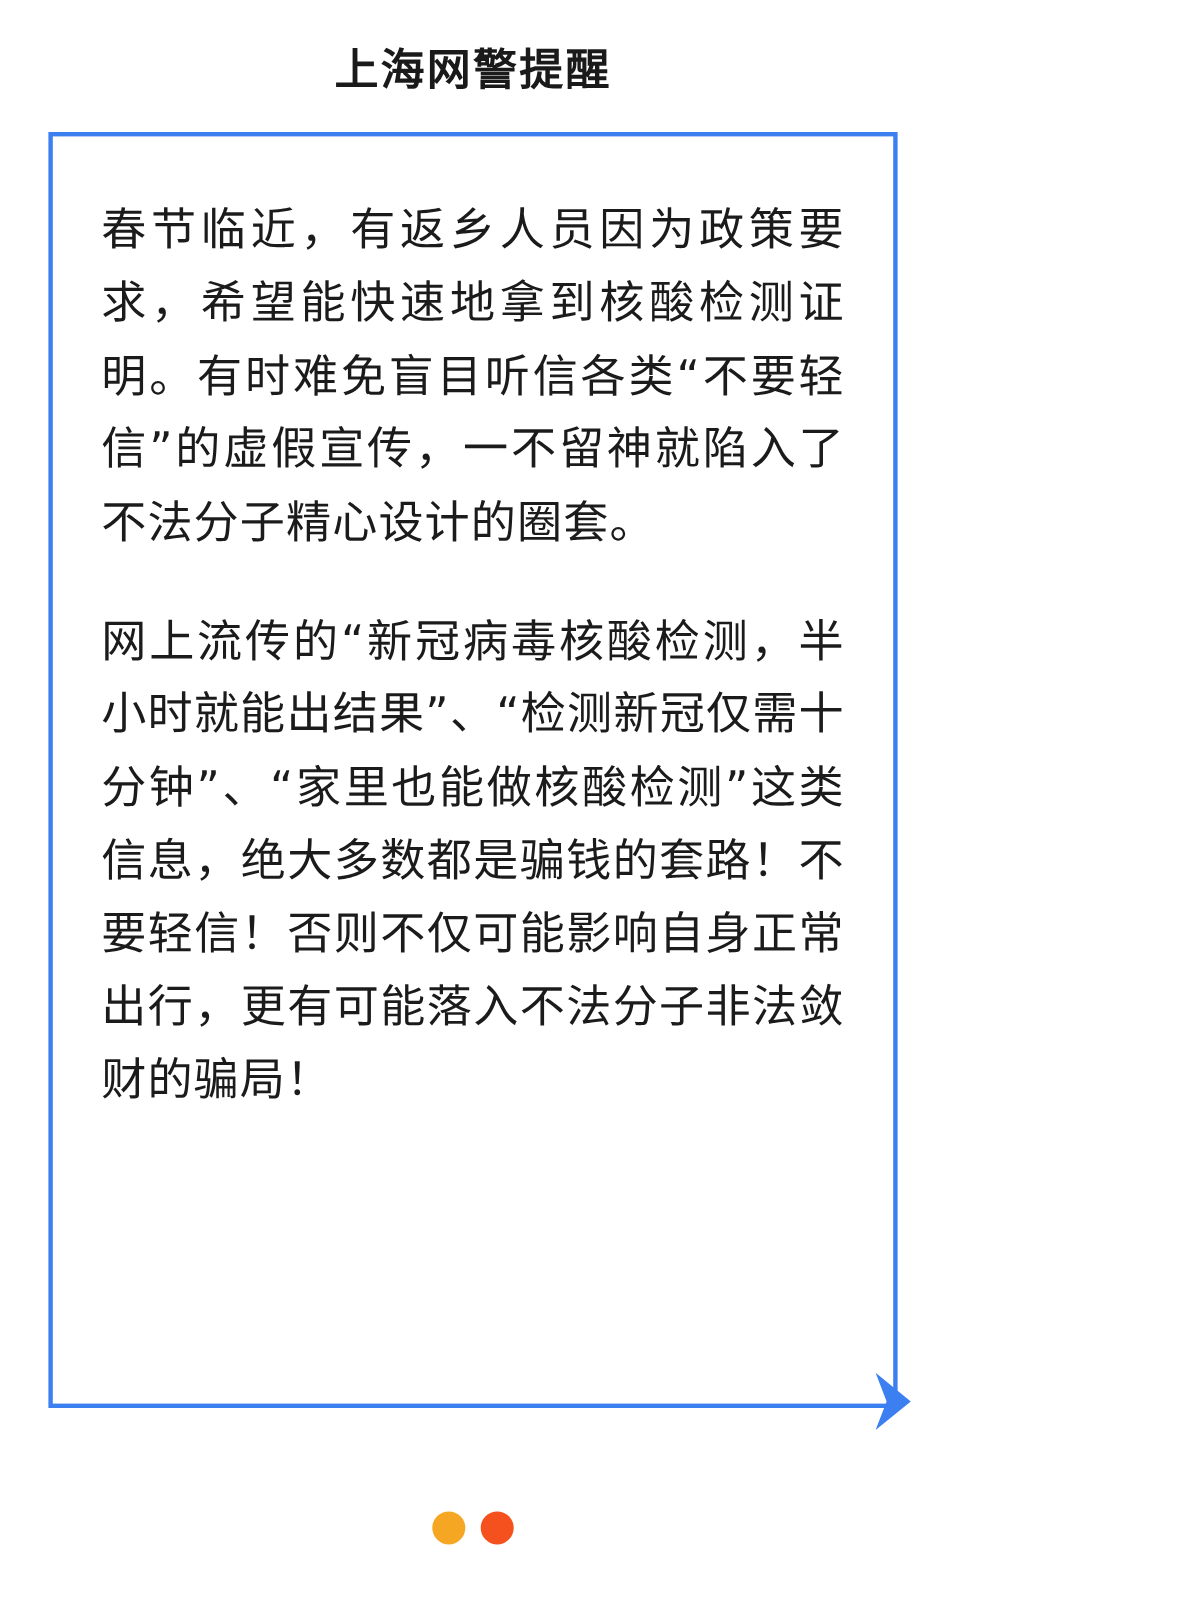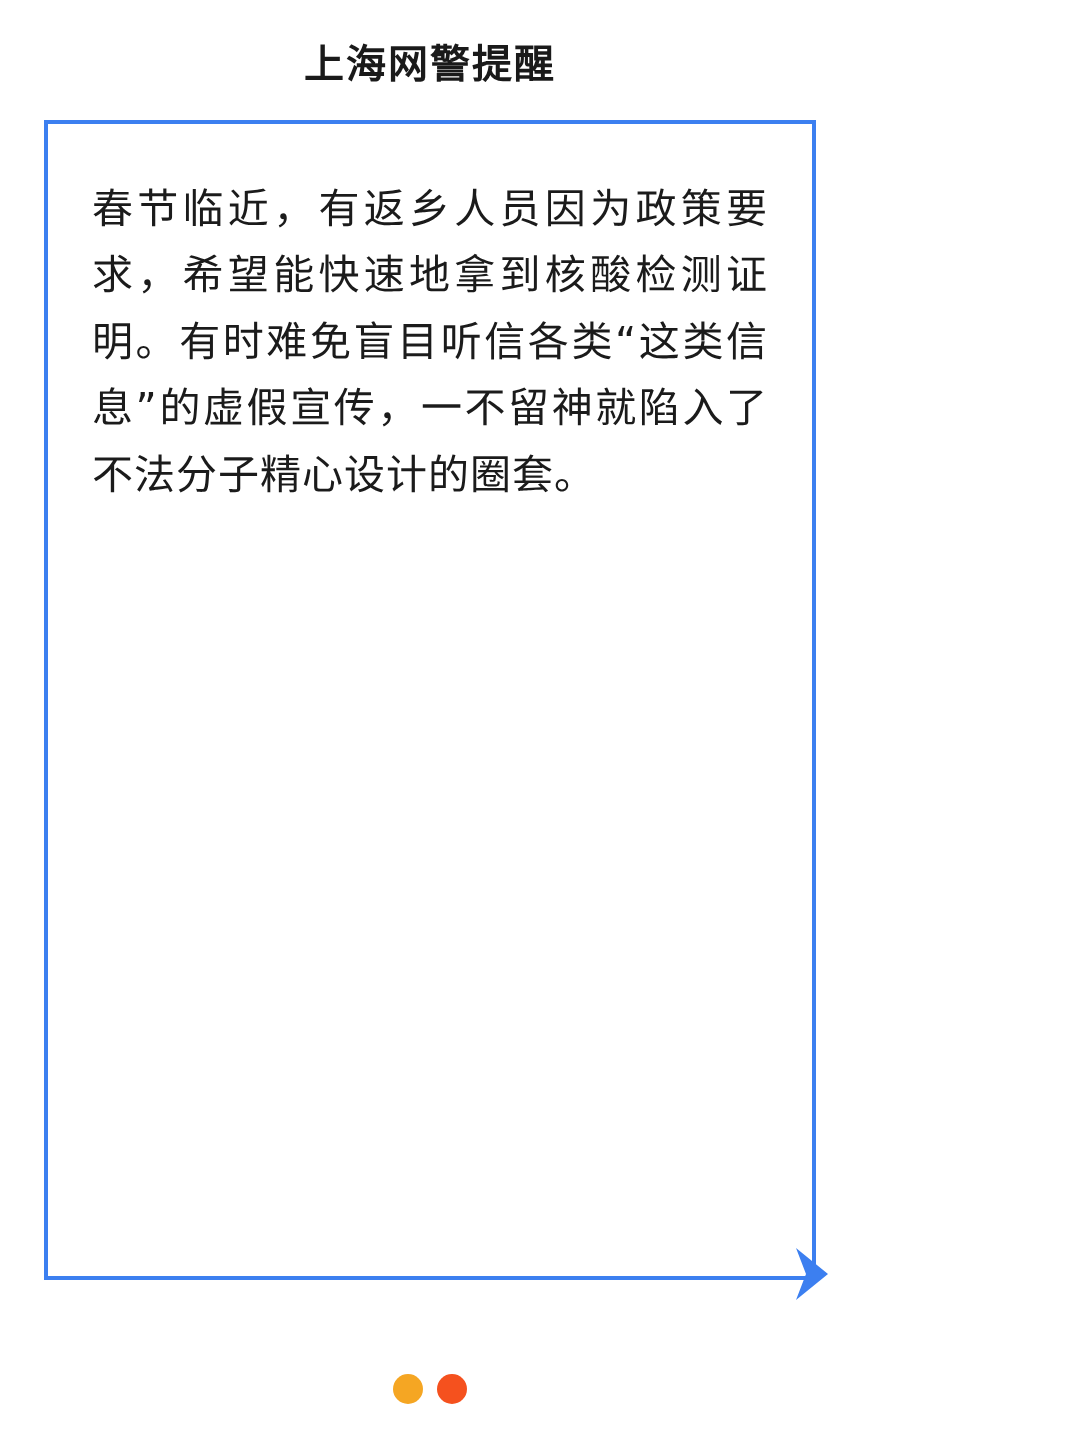--- a/index.html
+++ b/index.html
@@ -82,23 +82,24 @@
 </head>
 <body>
 
 <div class="page">
 
   <div class="title">上海网警提醒</div>
 
   <div class="card-wrap">
     <div class="card">
 
-      <p class="para">春节临近，有返乡人员因为政策要求，希望能快速地拿到核酸检测证明。有时难免盲目听信各类“这类信息”的虚假宣传，一不留神就陷入了不法分子精心设计的圈套。</p>
+      <p class="para">春节临近，有返乡人员因为政策要求，希望能快速地拿到核酸检测证明。有时难免盲目听信各类“不要轻信”的虚假宣传，一不留神就陷入了不法分子精心设计的圈套。</p>
 
 
+      <p class="para">网上流传的“新冠病毒核酸检测，半小时就能出结果”、“检测新冠仅需十分钟”、“家里也能做核酸检测”这类信息，绝大多数都是骗钱的套路！不要轻信！否则不仅可能影响自身正常出行，更有可能落入不法分子非法敛财的骗局！</p>
 
     </div>
 
     <span class="corner-arrow">
       <svg width="80" height="80" viewBox="0 0 80 80" aria-hidden="true">
         <path d="M26 14 L58 40 L26 66 L36 40 Z" fill="#3c7ff0"></path>
       </svg>
     </span>
   </div>
 

